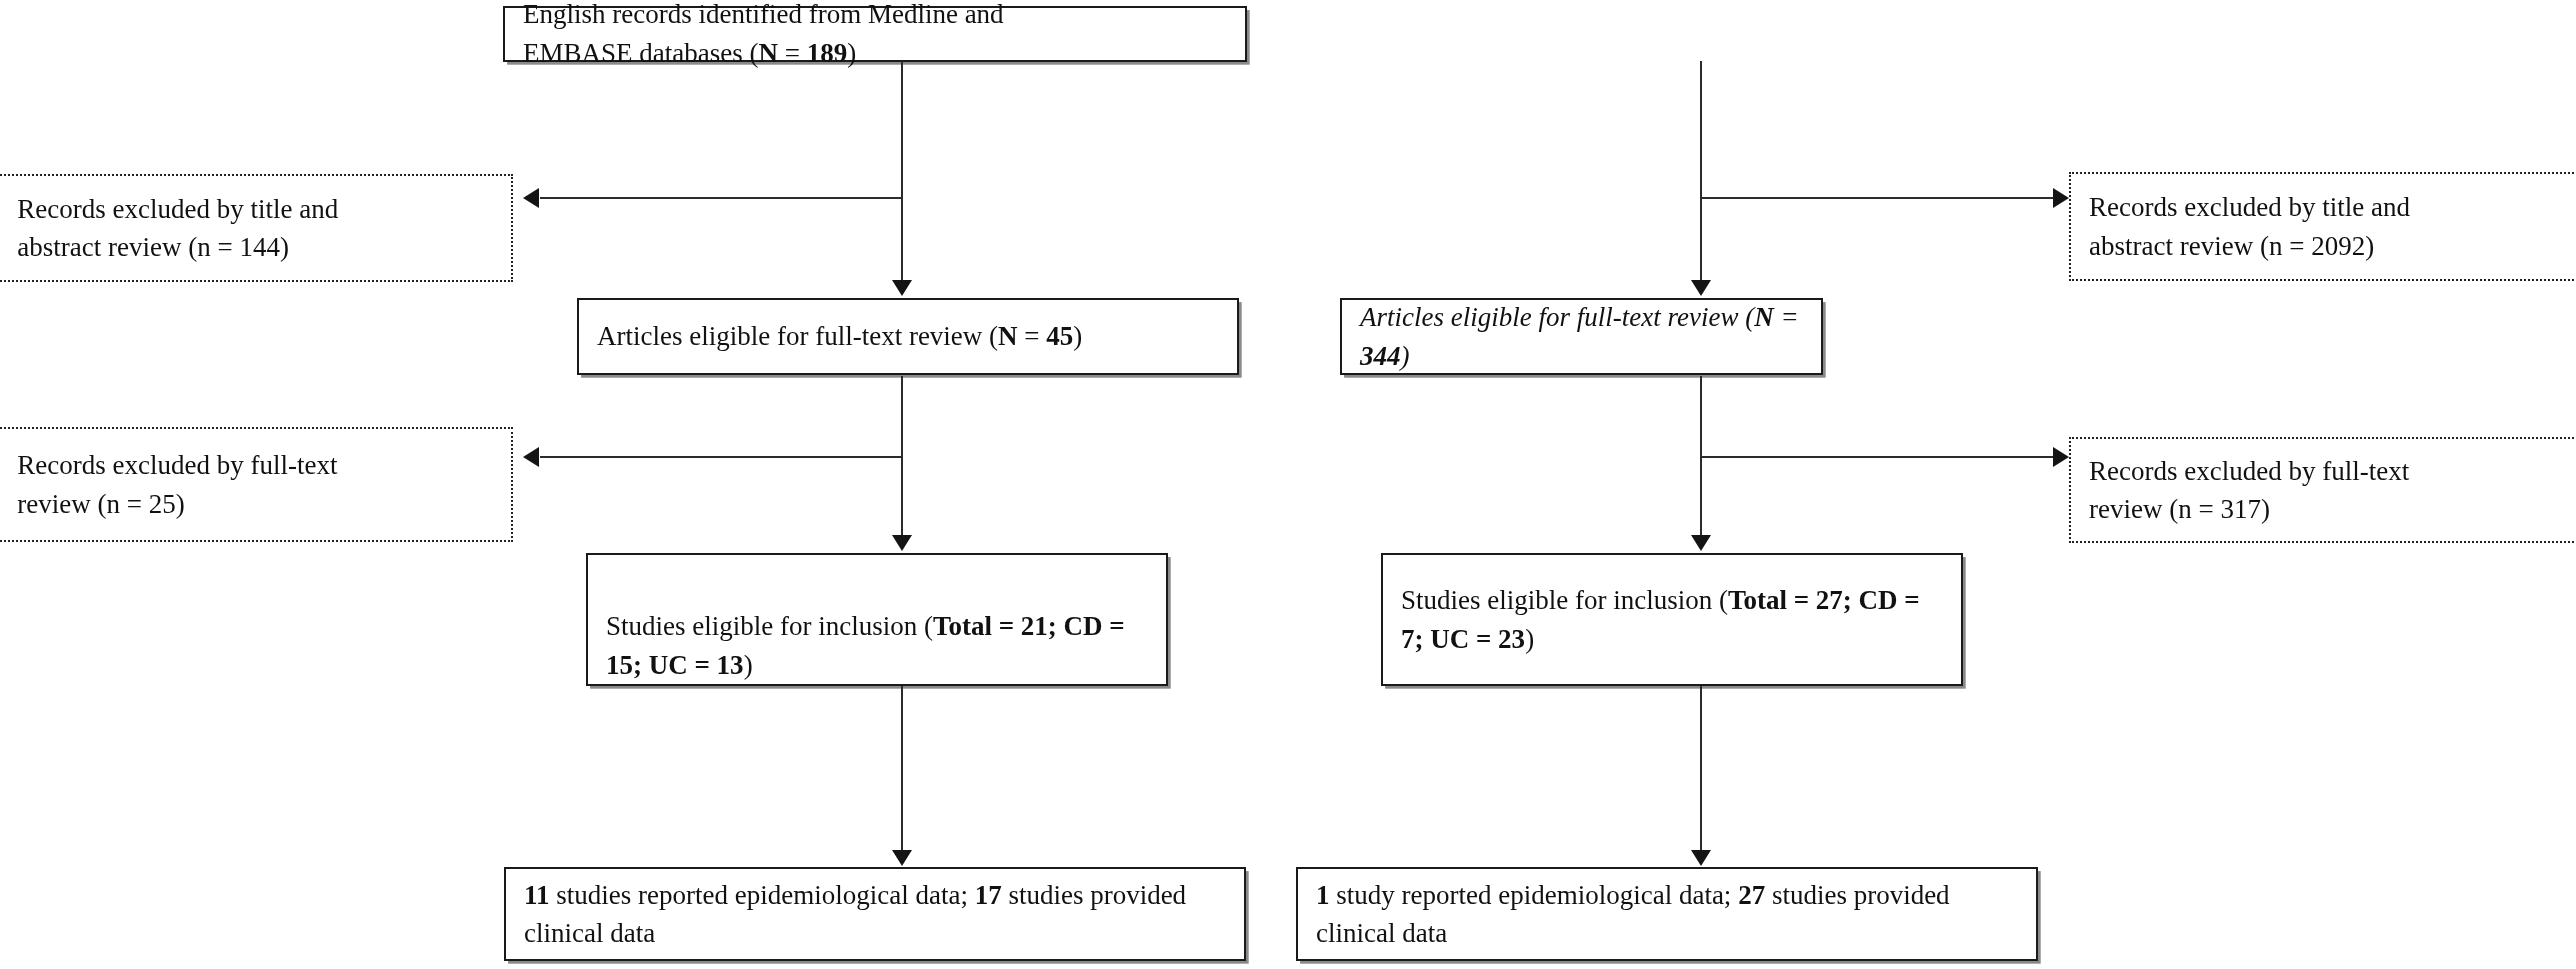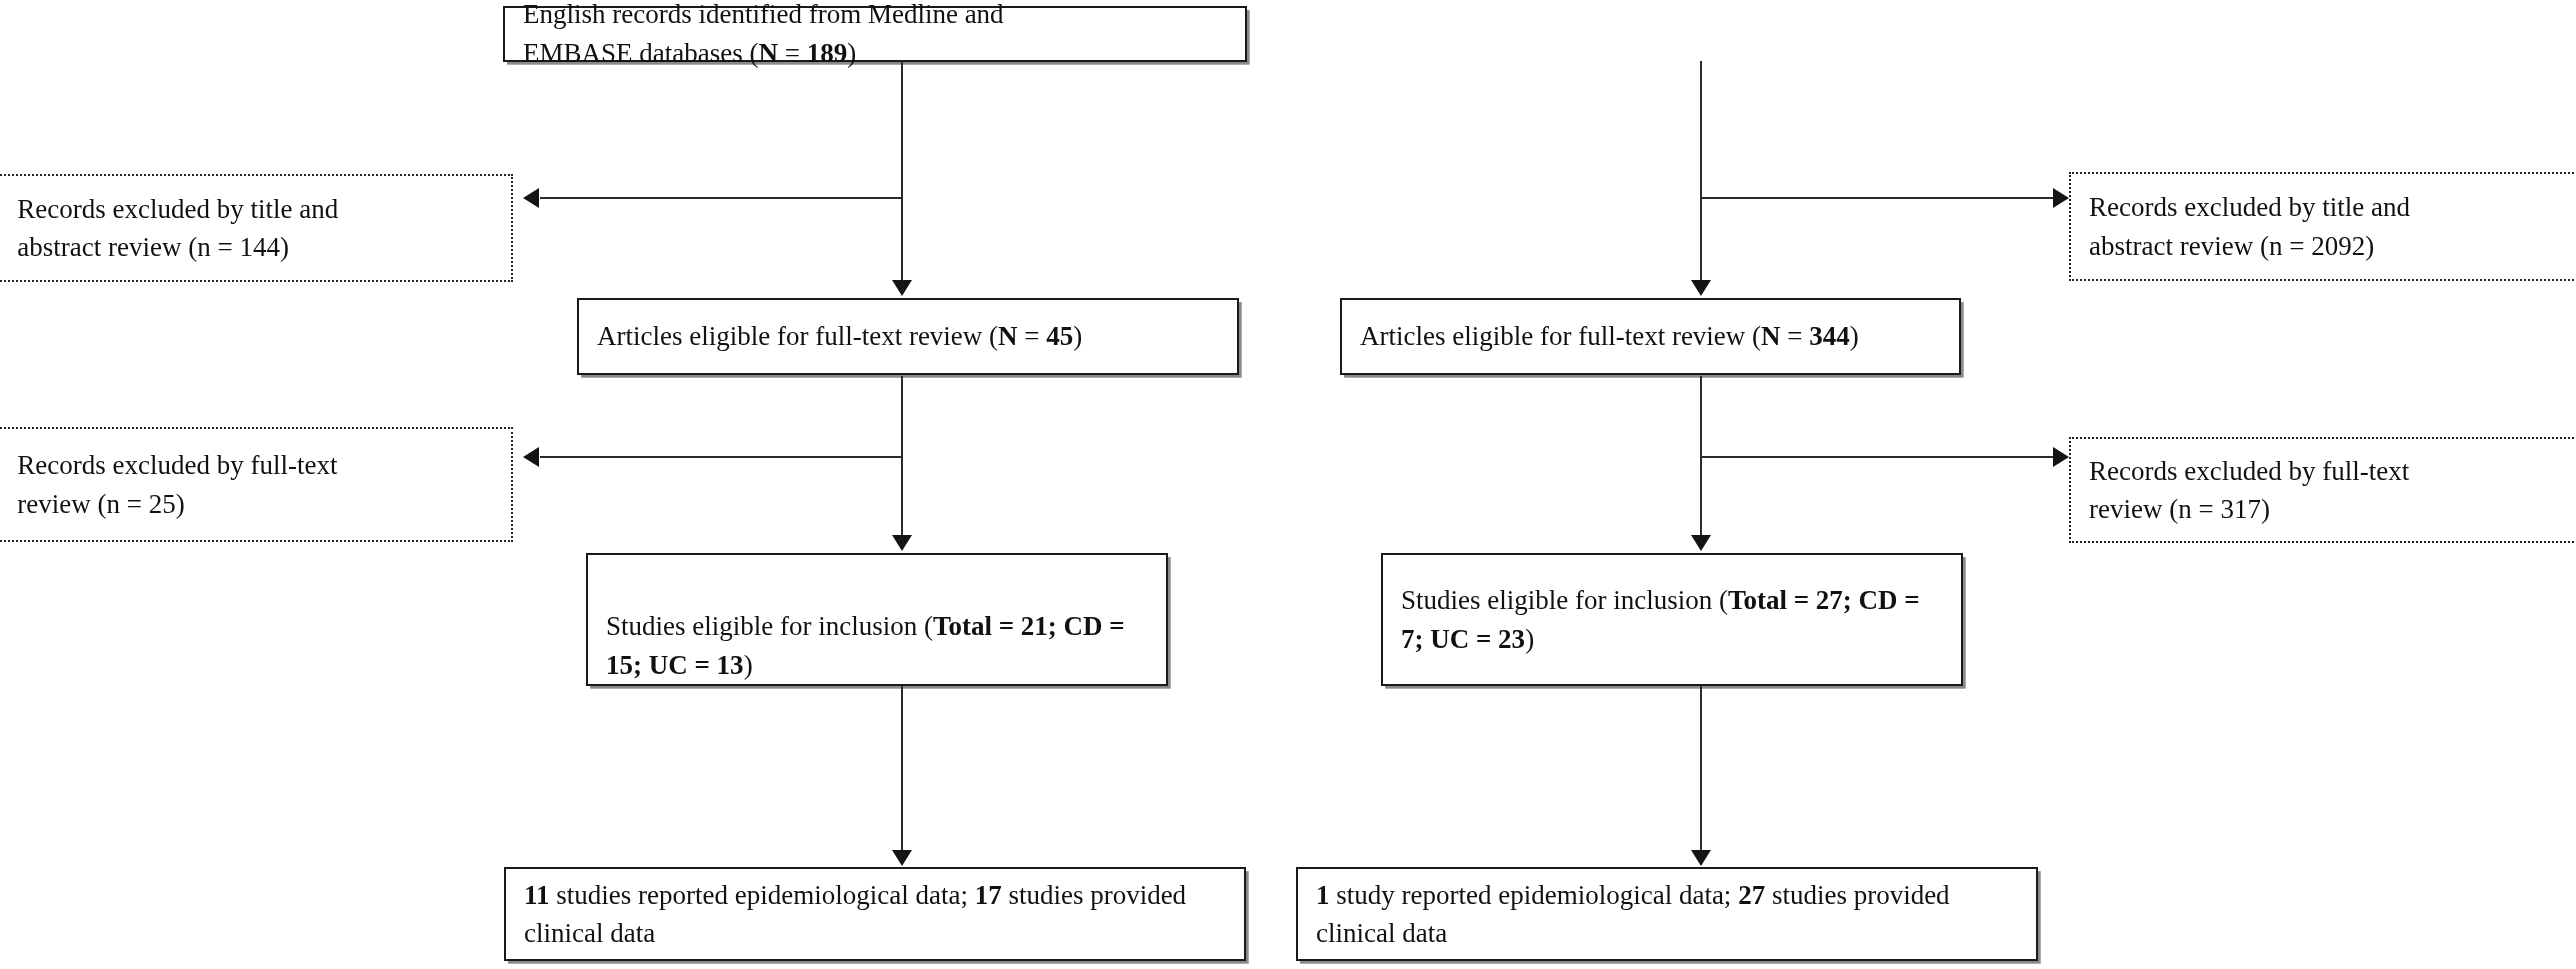--- a/index.html
+++ b/index.html
@@ -94,21 +94,21 @@
   <div class="hline" style="left:1700px;top:197px;width:355px;"></div>
   <div class="arrow-right" style="left:2053px;top:188px;"></div>
 
   <div class="dotted" style="left:2069px;top:172px;width:509px;height:109px;">
     <div class="txt">
       <span>Records excluded by title and</span><br>
       <span>abstract review (n = 2092)</span>
     </div>
   </div>
 
-  <div class="box shadowed" style="left:1340px;top:298px;width:621px;height:77px;">
+  <div class="box shadowed" style="left:1340px;top:298px;width:483px;height:77px;font-style:italic;">
     <div class="txt">
       <span>Articles eligible for full-text review (</span><b>N</b><span> = </span><b>344</b><span>)</span>
     </div>
   </div>
 
   <div class="vline" style="left:1700px;top:376px;height:160px;"></div>
   <div class="arrow-down" style="left:1691px;top:535px;"></div>
 
   <div class="hline" style="left:1700px;top:456px;width:355px;"></div>
   <div class="arrow-right" style="left:2053px;top:447px;"></div>

